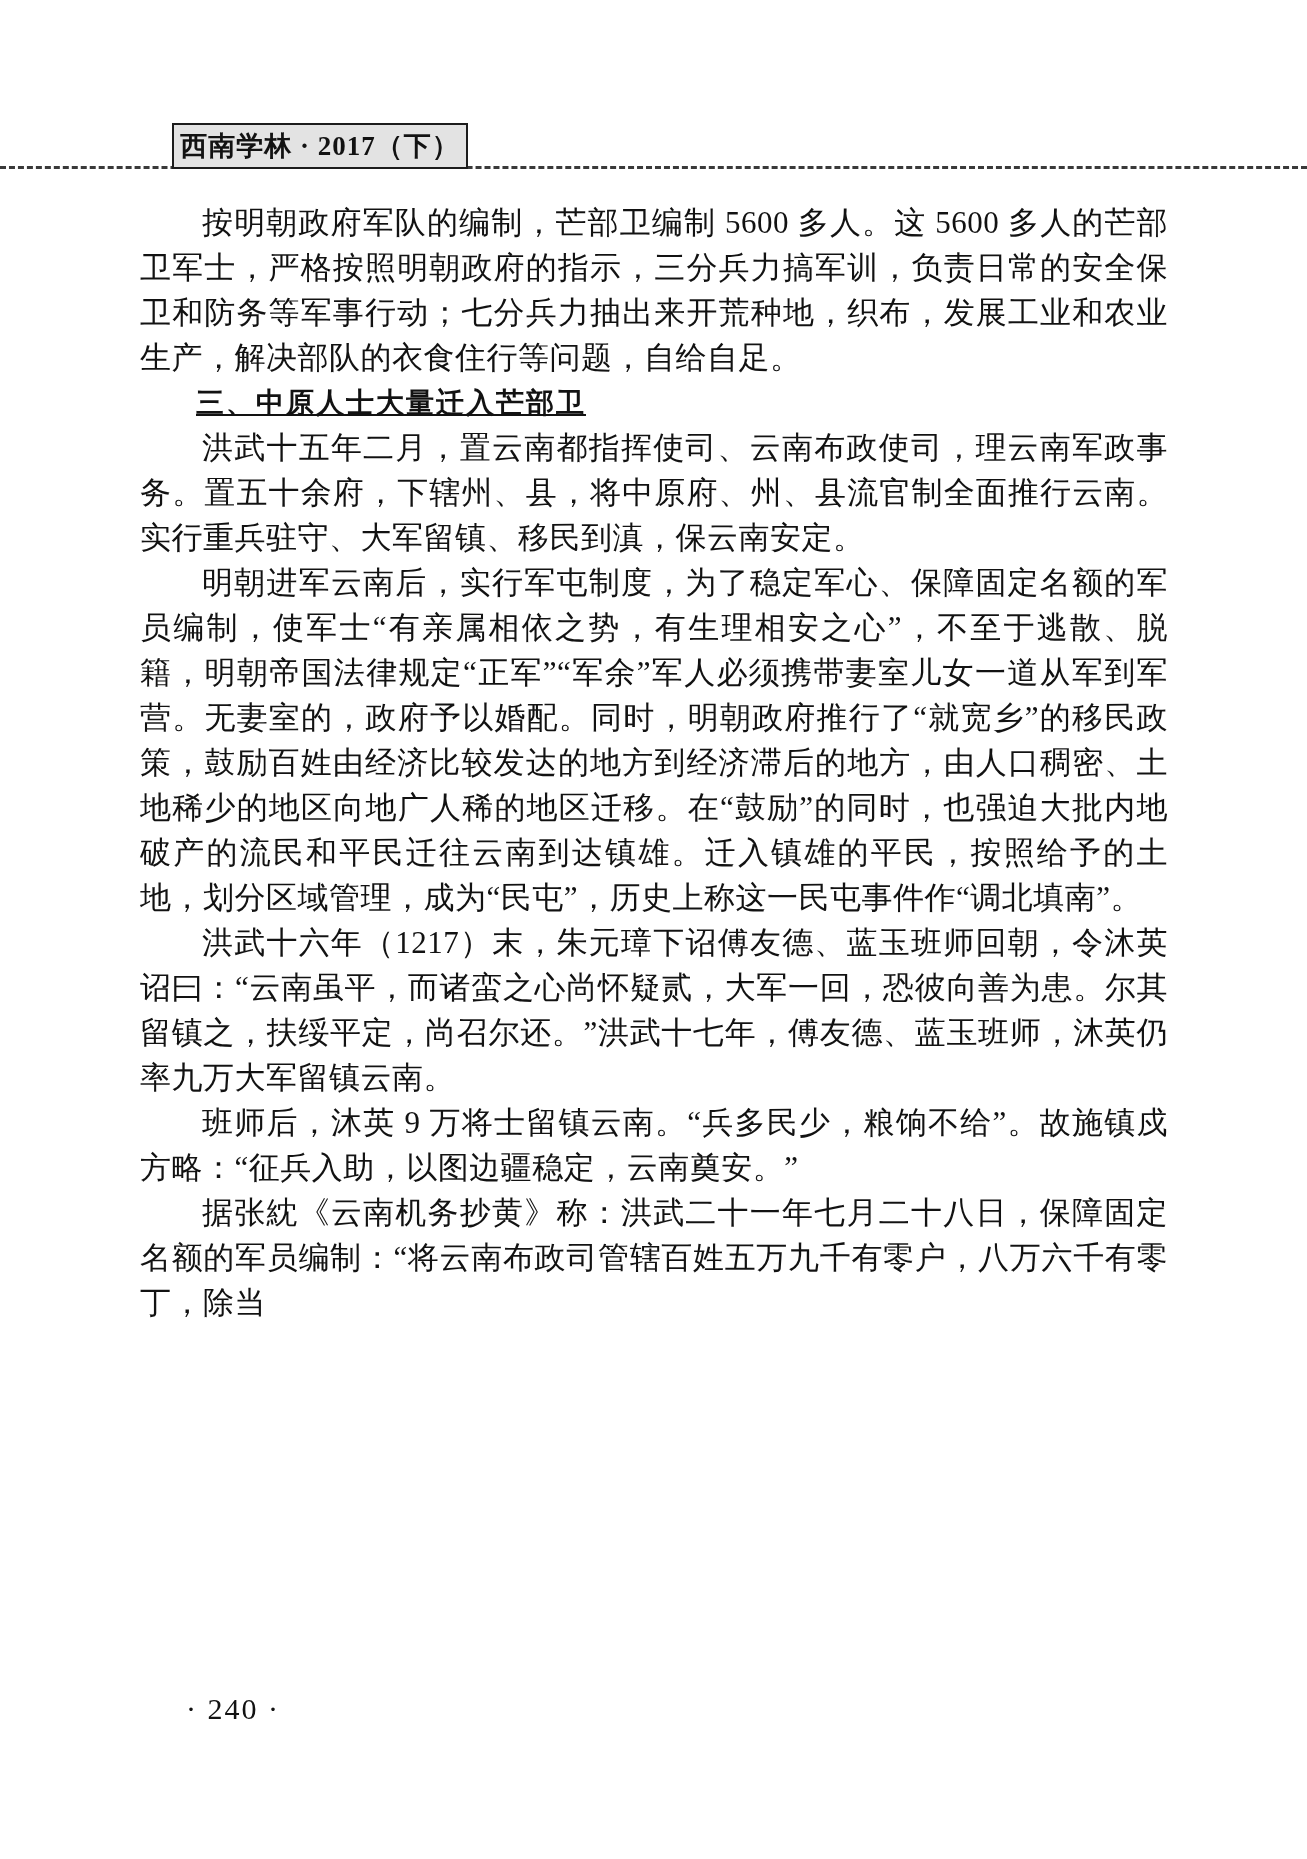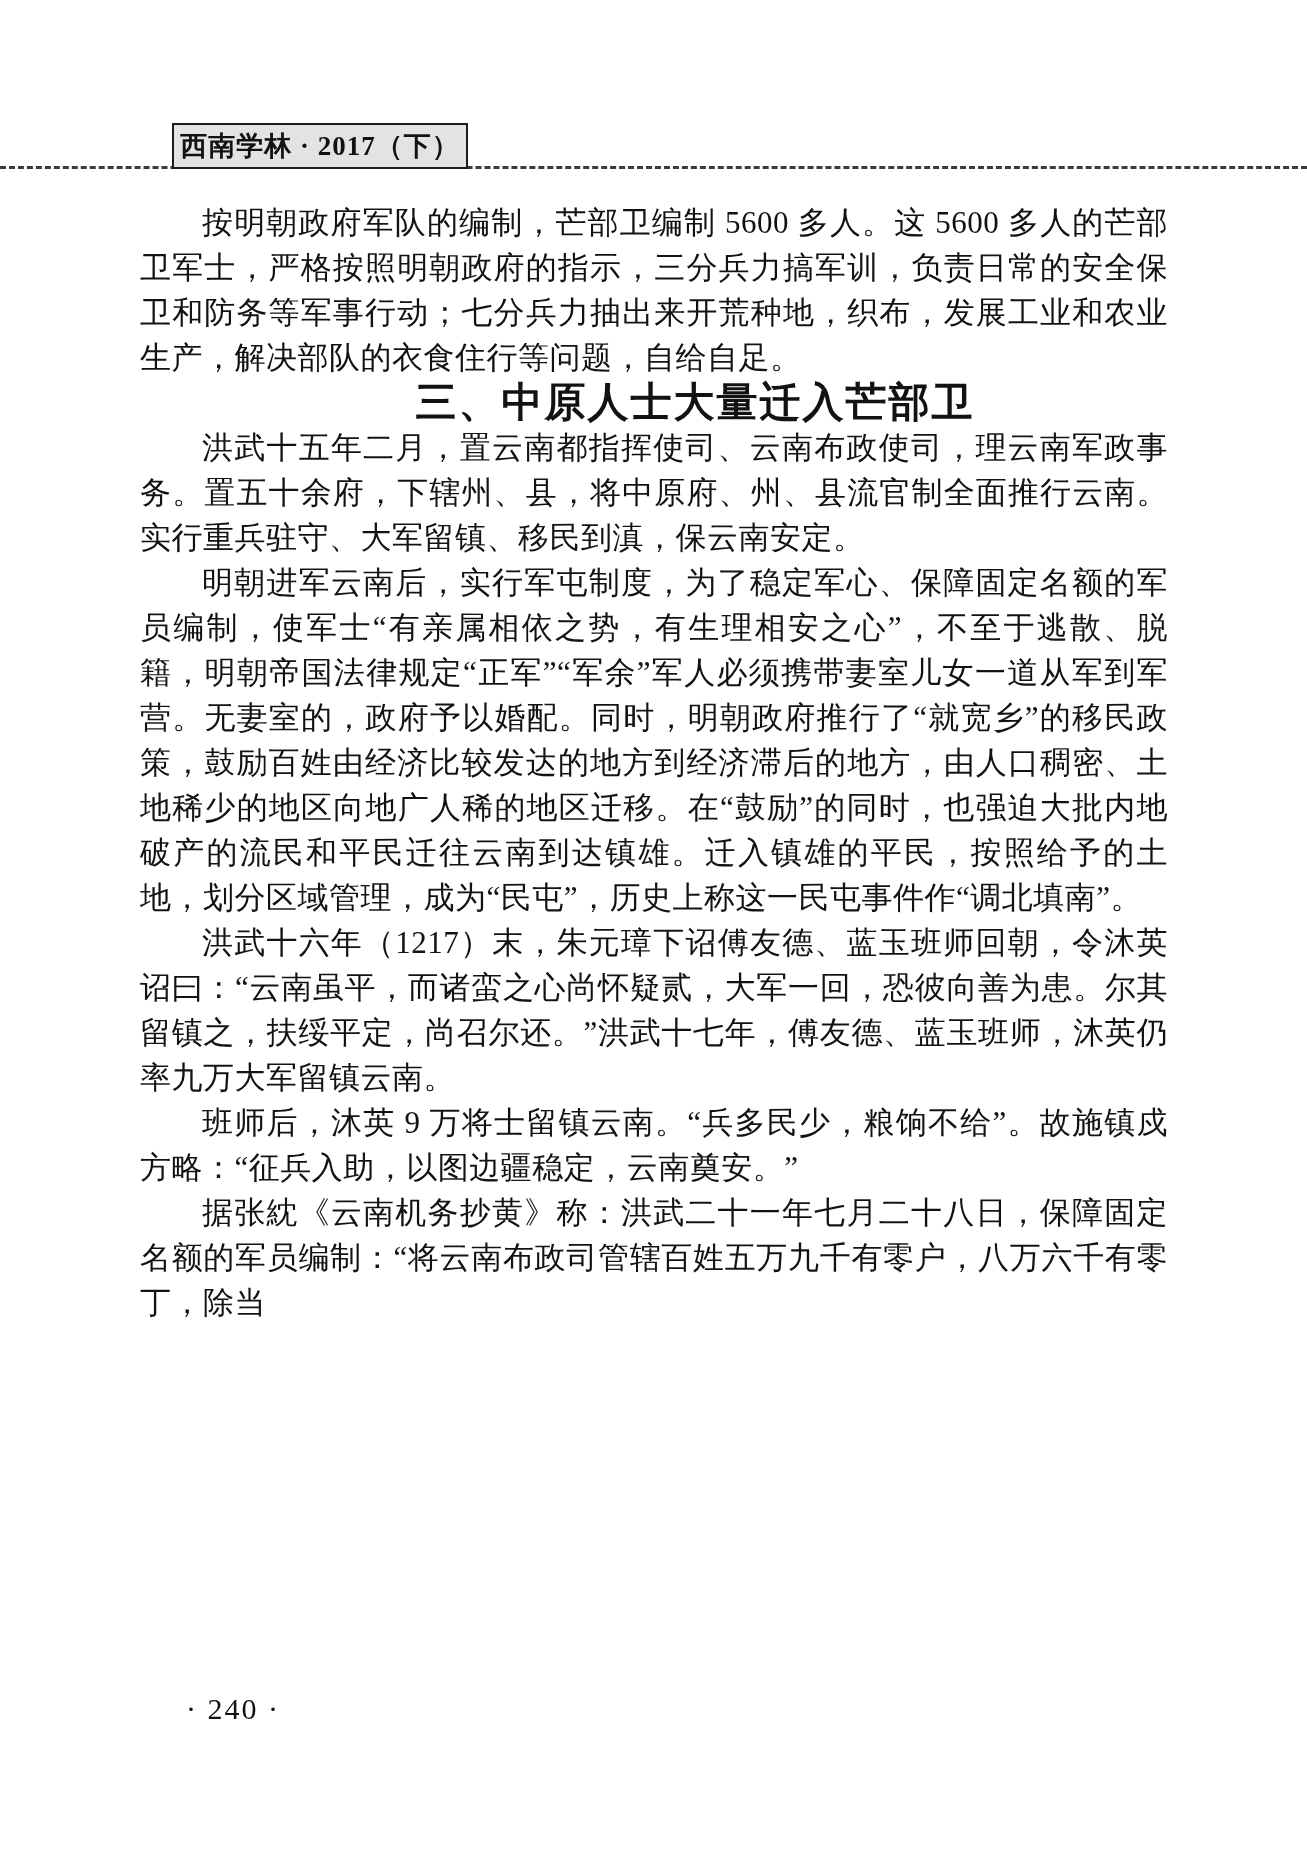--- a/index.html
+++ b/index.html
@@ -54,26 +54,27 @@
     text-justify: inter-ideograph;
     letter-spacing: 0.5px;
   }
   .content p {
     margin: 0;
     text-indent: 2em;
   }
   .section-heading {
     font-family: "Liberation Sans", "DejaVu Sans", sans-serif;
     font-weight: 700;
-    font-size: 41px;
+    font-size: 28px;
     line-height: 45px;
-    text-align: center;
+    text-align: left;
     text-indent: 0;
     letter-spacing: 2px;
     margin: 62px 0 52px 0;
+    text-decoration: underline;
   }
   .page-number {
     position: absolute;
     left: 186px;
     top: 1692px;
     font-size: 30px;
     letter-spacing: 2px;
     white-space: nowrap;
   }
 </style>

